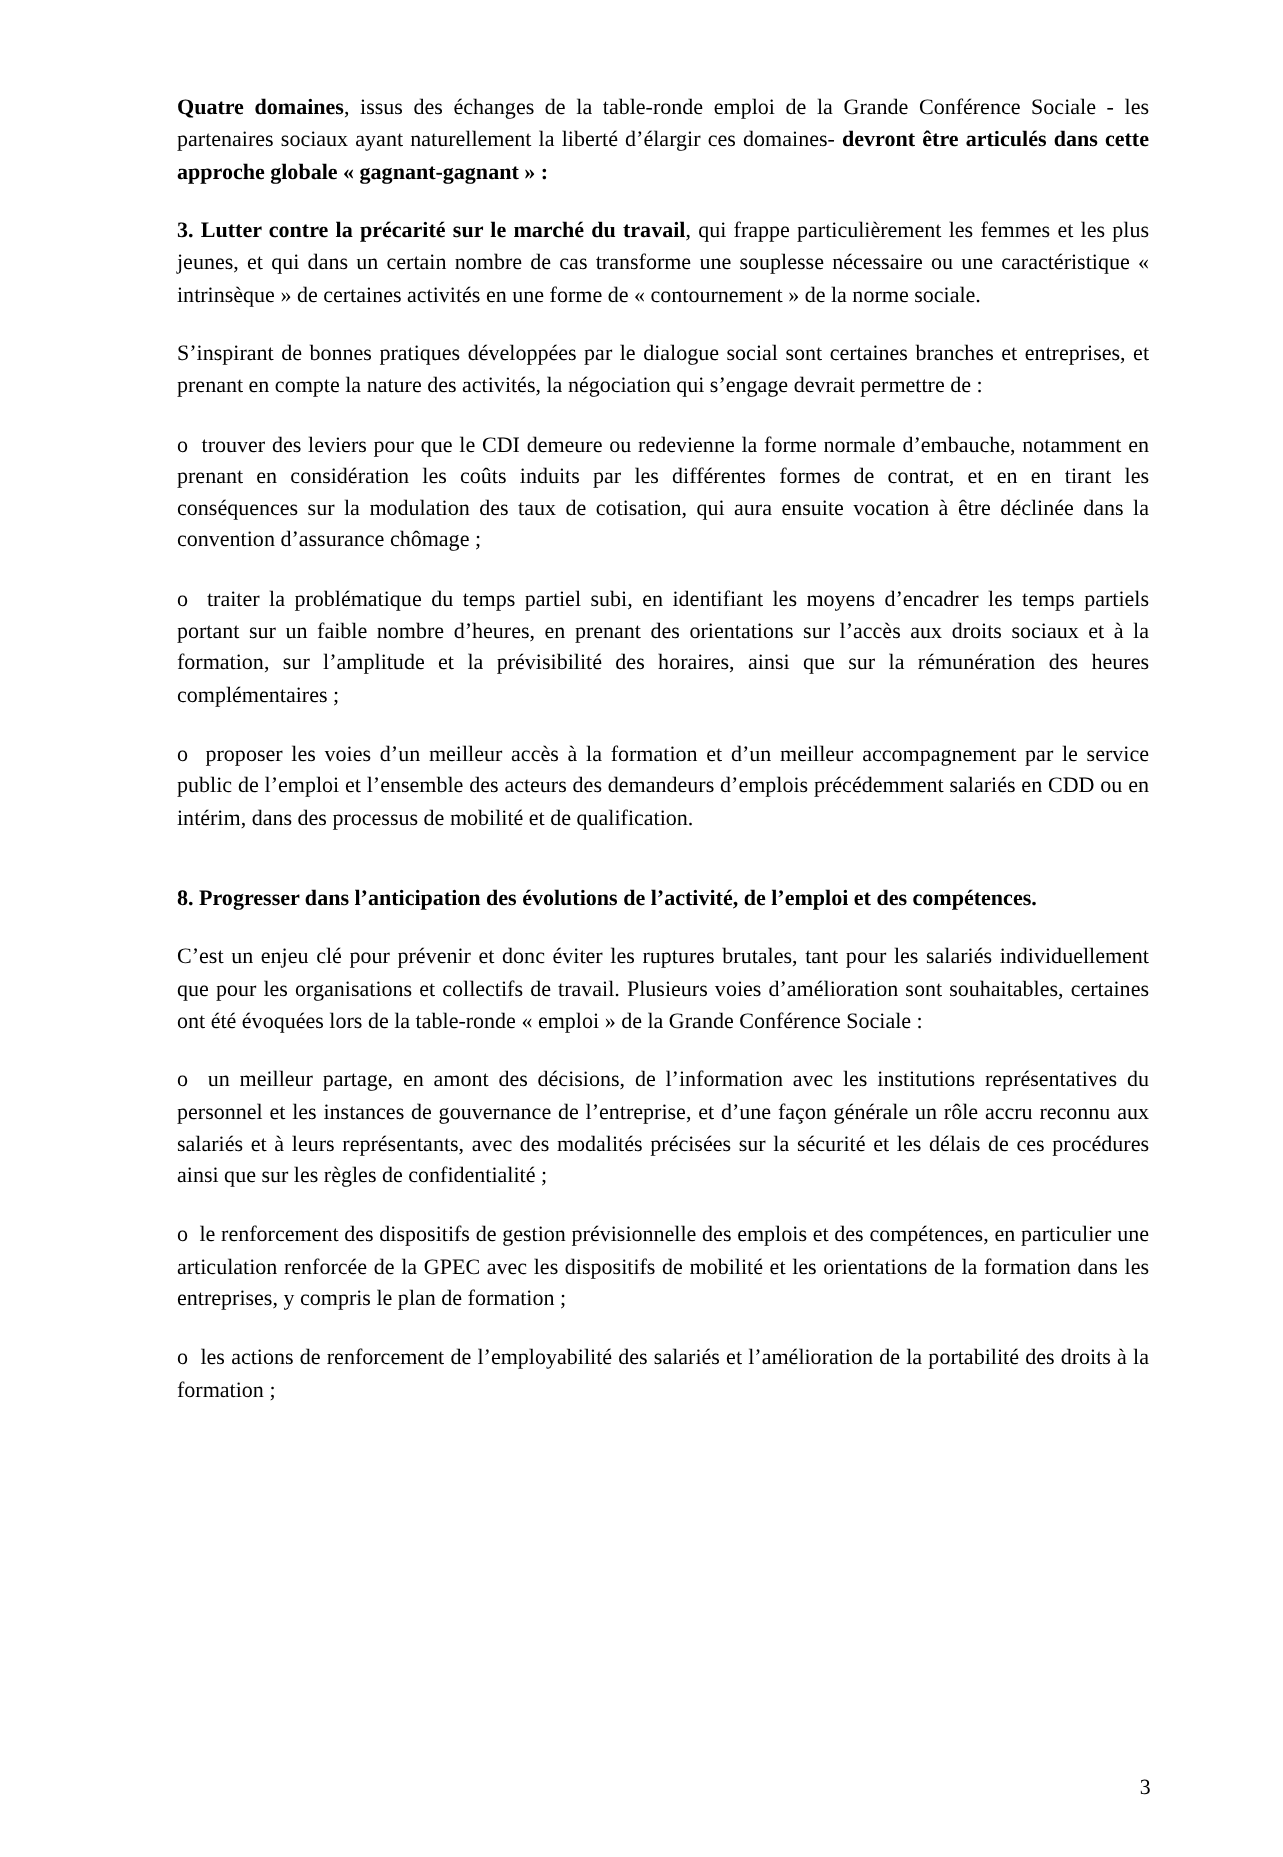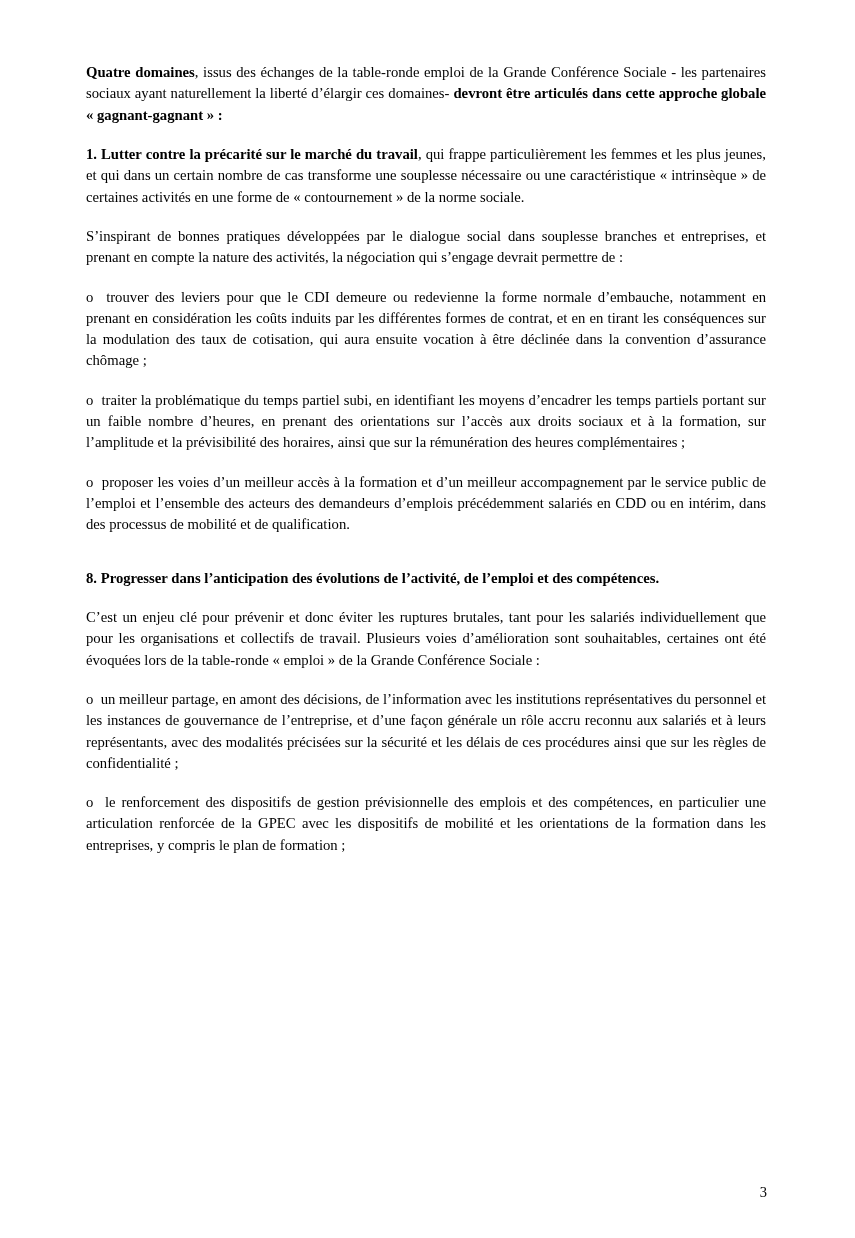--- a/index.html
+++ b/index.html
@@ -26,20 +26,21 @@
   }
   p {
     margin: 0 0 0 0;
     font-size: 14.7px;
     line-height: 1.45;
     text-align: justify;
     text-justify: inter-word;
   }
   p.para {
     margin-bottom: 18px;
+    margin-left: 32px;
   }
   p.bullet {
     margin-bottom: 18px;
     padding-left: 0;
   }
   .bullet-marker {
     display: inline;
   }
   b, .bold {
     font-weight: bold;
@@ -53,25 +54,26 @@
     font-family: "Liberation Serif", "DejaVu Serif", serif;
   }
 </style>
 </head>
 <body>
 
 <div class="page">
   <div class="content" id="body-container">
 
   <p class="para" id="para-intro"><span class="bold">Quatre domaines</span><span>, issus des échanges de la table-ronde emploi de la Grande Conférence Sociale - les partenaires sociaux ayant naturellement la liberté d’élargir ces domaines- </span><span class="bold">devront être articulés dans cette approche globale « gagnant-gagnant » :</span></p>
-      <p class="para" id="para-section-1-title"><span class="bold">1. Lutter contre la précarité sur le marché du travail</span><span>, qui frappe particulièrement les femmes et les plus jeunes, et qui dans un certain nombre de cas transforme une souplesse nécessaire ou une caractéristique « intrinsèque » de certaines activités en une forme de « contournement » de la norme sociale.</span></p>
-      <p class="para" id="para-section-1-lead"><span>S’inspirant de bonnes pratiques développées par le dialogue social dans souplesse branches et entreprises, et prenant en compte la nature des activités, la négociation qui s’engage devrait permettre de :</span></p>
+      <p class="para" id="para-section-1-title"><span class="bold">3. Lutter contre la précarité sur le marché du travail</span><span>, qui frappe particulièrement les femmes et les plus jeunes, et qui dans un certain nombre de cas transforme une souplesse nécessaire ou une caractéristique « intrinsèque » de certaines activités en une forme de « contournement » de la norme sociale.</span></p>
+      <p class="para" id="para-section-1-lead"><span>S’inspirant de bonnes pratiques développées par le dialogue social sont certaines branches et entreprises, et prenant en compte la nature des activités, la négociation qui s’engage devrait permettre de :</span></p>
       <p class="bullet para" id="para-bullet-1-1"><span class="bullet-marker">o</span>&nbsp;&nbsp;<span>trouver des leviers pour que le CDI demeure ou redevienne la forme normale d’embauche, notamment en prenant en considération les coûts induits par les différentes formes de contrat, et en en tirant les conséquences sur la modulation des taux de cotisation, qui aura ensuite vocation à être déclinée dans la convention d’assurance chômage ;</span></p>
       <p class="bullet para" id="para-bullet-1-2"><span class="bullet-marker">o</span>&nbsp;&nbsp;<span>traiter la problématique du temps partiel subi, en identifiant les moyens d’encadrer les temps partiels portant sur un faible nombre d’heures, en prenant des orientations sur l’accès aux droits sociaux et à la formation, sur l’amplitude et la prévisibilité des horaires, ainsi que sur la rémunération des heures complémentaires ;</span></p>
       <p class="bullet para" id="para-bullet-1-3"><span class="bullet-marker">o</span>&nbsp;&nbsp;<span>proposer les voies d’un meilleur accès à la formation et d’un meilleur accompagnement par le service public de l’emploi et l’ensemble des acteurs des demandeurs d’emplois précédemment salariés en CDD ou en intérim, dans des processus de mobilité et de qualification.</span></p>
       <div class="spacer-md"></div>
       <p class="para" id="para-section-2-title"><span class="bold">8. Progresser dans l’anticipation des évolutions de l’activité, de l’emploi et des compétences.</span></p>
       <p class="para" id="para-section-2-lead"><span>C’est un enjeu clé pour prévenir et donc éviter les ruptures brutales, tant pour les salariés individuellement que pour les organisations et collectifs de travail. Plusieurs voies d’amélioration sont souhaitables, certaines ont été évoquées lors de la table-ronde « emploi » de la Grande Conférence Sociale :</span></p>
       <p class="bullet para" id="para-bullet-2-1"><span class="bullet-marker">o</span>&nbsp;&nbsp;<span>un meilleur partage, en amont des décisions, de l’information avec les institutions représentatives du personnel et les instances de gouvernance de l’entreprise, et d’une façon générale un rôle accru reconnu aux salariés et à leurs représentants, avec des modalités précisées sur la sécurité et les délais de ces procédures ainsi que sur les règles de confidentialité ;</span></p>
       <p class="bullet para" id="para-bullet-2-2"><span class="bullet-marker">o</span>&nbsp;&nbsp;<span>le renforcement des dispositifs de gestion prévisionnelle des emplois et des compétences, en particulier une articulation renforcée de la GPEC avec les dispositifs de mobilité et les orientations de la formation dans les entreprises, y compris le plan de formation ;</span></p>
+      <p class="bullet para" id="para-bullet-2-3"><span class="bullet-marker">o</span>&nbsp;&nbsp;<span>les actions de renforcement de l’employabilité des salariés et l’amélioration de la portabilité des droits à la formation ;</span></p>
     </div>
   <div class="page-number">3</div>
 </div>
 
 </body></html>

